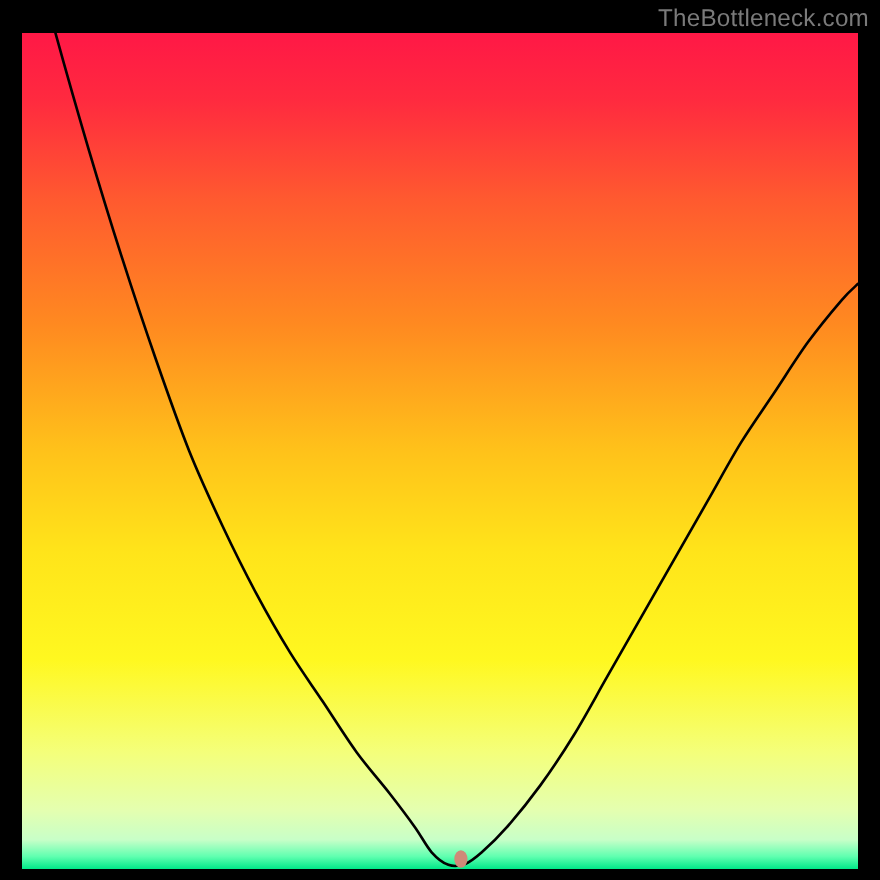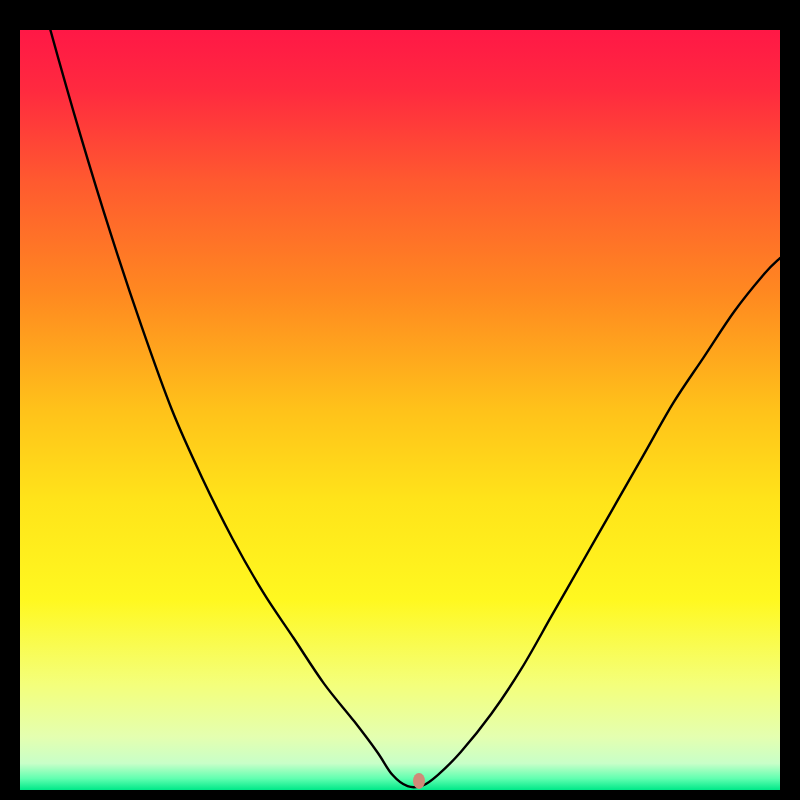--- a/index.html
+++ b/index.html
@@ -38,20 +38,21 @@
   .plot-area svg {
     display: block;
     width: 760px;
     height: 760px;
   }
 </style>
 </head>
 <body>
 
 <div class="frame">
+  <div class="watermark">TheBottleneck.com</div>
   <div class="plot-area">
     <svg id="plot-svg" viewBox="0 0 760 760" preserveAspectRatio="none">
         <defs>
           <linearGradient id="bg-grad" x1="0" y1="0" x2="0" y2="1">
             <stop offset="0%" stop-color="#ff1846"></stop>
             <stop offset="8%" stop-color="#ff2a3f"></stop>
             <stop offset="20%" stop-color="#ff5a2f"></stop>
             <stop offset="35%" stop-color="#ff8a20"></stop>
             <stop offset="50%" stop-color="#ffc21a"></stop>
             <stop offset="62%" stop-color="#ffe41a"></stop>

